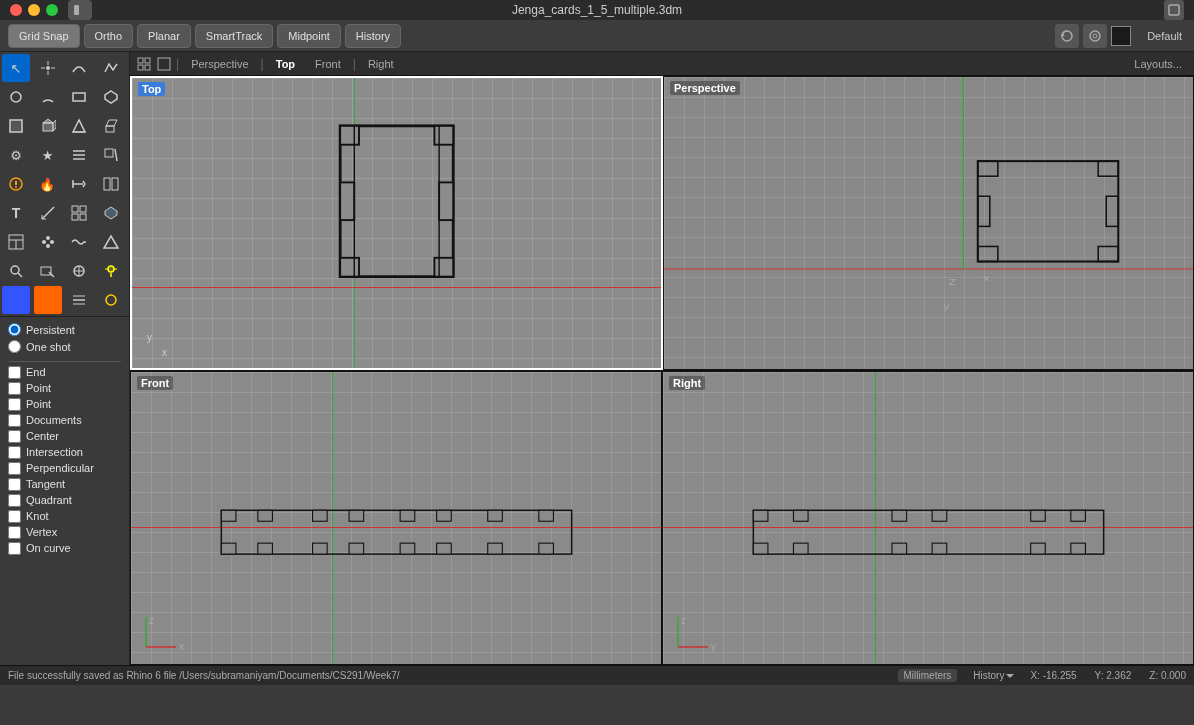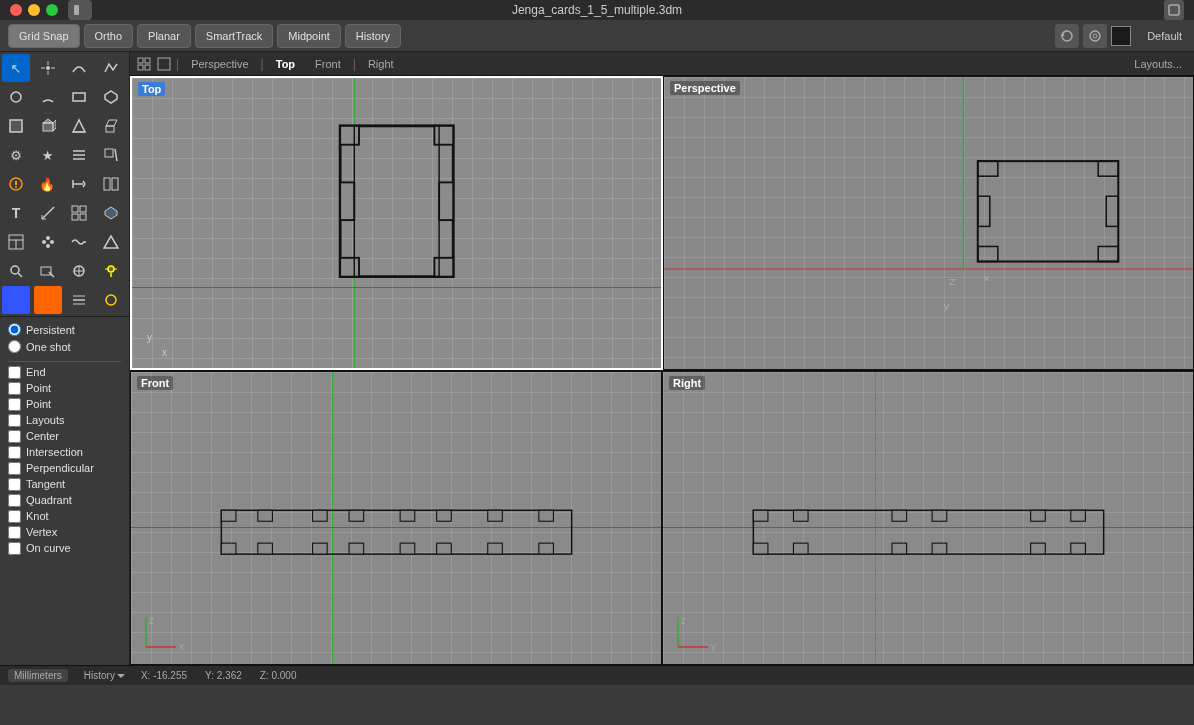--- a/index.html
+++ b/index.html
@@ -626,21 +626,21 @@
       <label class="snap-checkbox">
         <input type="checkbox" style="">
         <span>Point</span>
       </label>
       <label class="snap-checkbox">
         <input type="checkbox" style="">
         <span>Point</span>
       </label>
       <label class="snap-checkbox">
         <input type="checkbox" style="">
-        <span>Layouts</span>
+        <span>Documents</span>
       </label>
       <label class="snap-checkbox">
         <input type="checkbox" style="">
         <span>Center</span>
       </label>
       <label class="snap-checkbox">
         <input type="checkbox" style="">
         <span>Intersection</span>
       </label>
       <label class="snap-checkbox">
@@ -827,20 +827,21 @@
             <rect x="445" y="55" width="20" height="15" stroke="#111" stroke-width="1.5" fill="#8a8a8a"></rect>
           </svg>
         </div>
 
       </div>
     </div>
   </div>
 </div>
 
 <div id="statusbar">
+  <span style="font-size:10px;color:#aaa;flex:1;overflow:hidden;white-space:nowrap;">File successfully saved as Rhino 6 file /Users/subramaniyam/Documents/CS291/Week7/</span>
   <span class="status-unit">Millimeters</span>
   <span class="status-cplane">
     <span>History</span>
     <svg width="8" height="8" viewBox="0 0 8 8">
         <polygon points="0,2 8,2 4,6" fill="#aaa"></polygon>
       </svg>
   </span>
   <div class="status-coords">
     <span>X: -16.255</span>
     <span>Y: 2.362</span>

